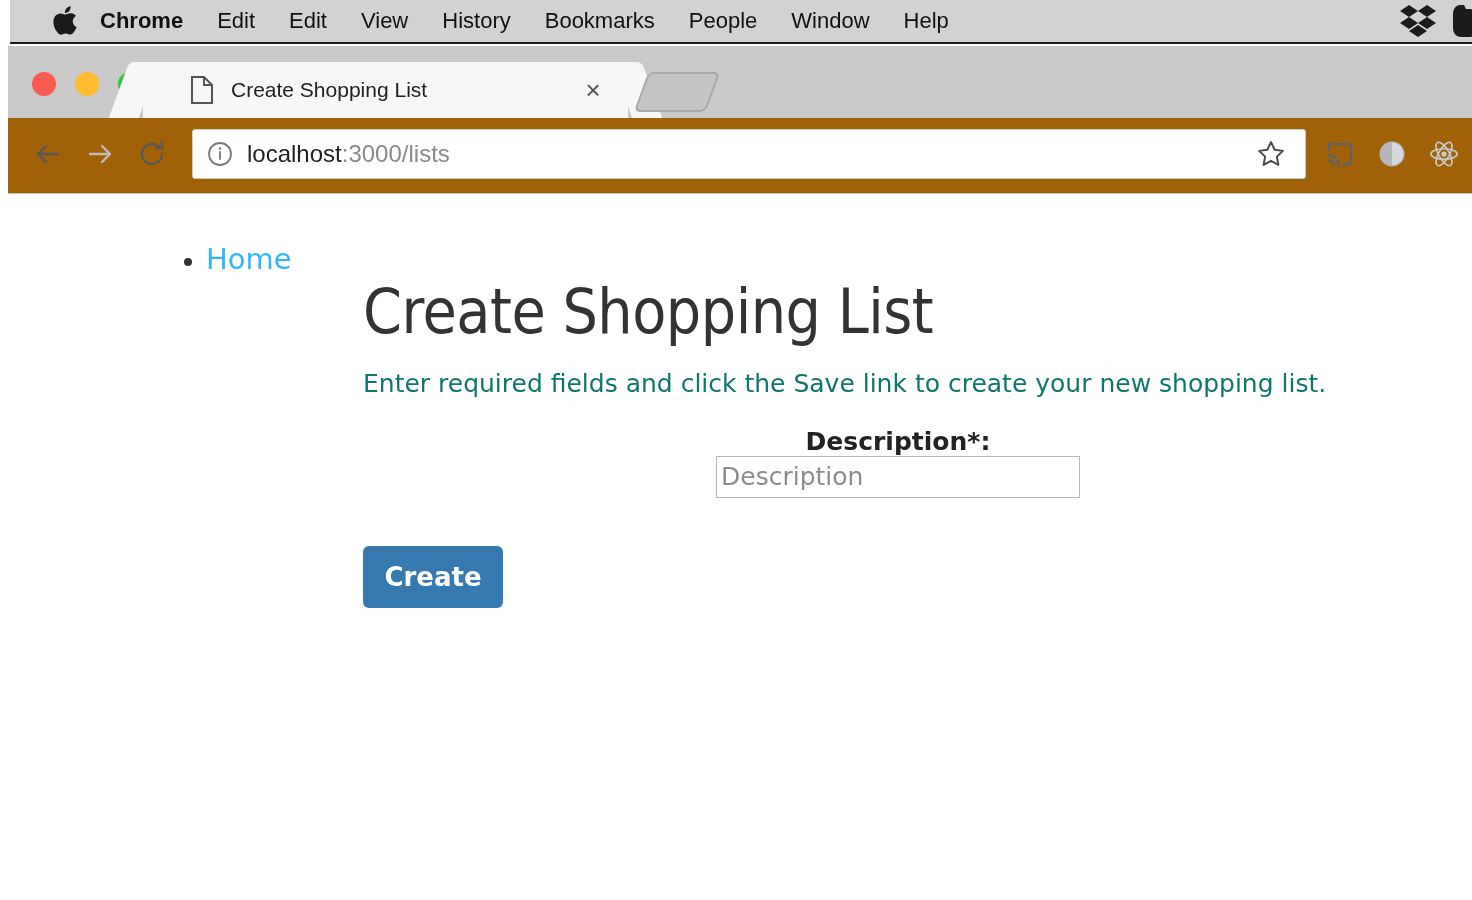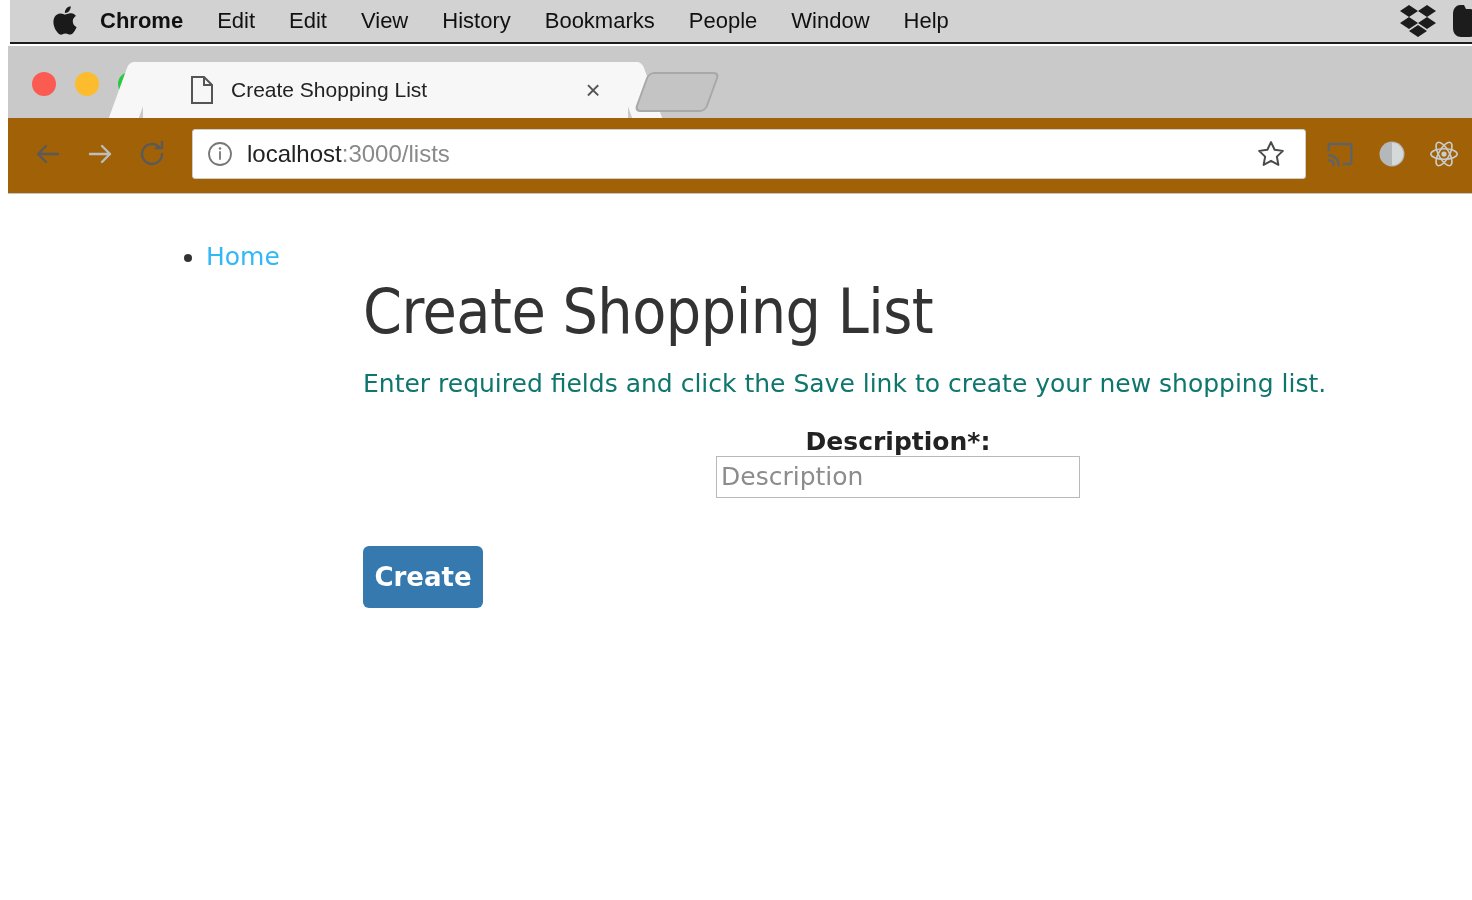--- a/index.html
+++ b/index.html
@@ -142,21 +142,21 @@
     font-family: "DejaVu Sans", sans-serif;
   }
   .breadcrumb {
     position: absolute; left: 176px; top: 48px;
     list-style: disc;
     padding-left: 22px;
     color: #333;
   }
   .breadcrumb li { font-size: 25px; }
   .breadcrumb a {
-    color: #32b8f7; text-decoration: none; font-size: 25px;
+    color: #32b8f7; text-decoration: none; font-size: 29px;
   }
 
   .content { position: absolute; left: 355px; top: 84px; width: 1070px; }
   .page-title {
     font-size: 62px; font-weight: normal; color: #333;
     letter-spacing: -0.5px; line-height: 1.1;
     font-family: "DejaVu Sans Condensed", "Liberation Sans Narrow", "Liberation Sans", sans-serif;
   }
   .intro {
     margin-top: 22px;
@@ -175,21 +175,21 @@
     background: #fff;
     font-size: 25px;
     font-family: "DejaVu Sans", sans-serif;
     color: #333;
     padding: 0 4px;
     outline: none;
   }
   .form-input::placeholder { color: #8c8c8c; }
   .create-btn {
     margin-top: 48px;
-    width: 120px; height: 62px;
+    width: 140px; height: 62px;
     background: #3579ae;
     color: #fff;
     border: none; border-radius: 6px;
     font-size: 26px; font-weight: bold;
     font-family: "DejaVu Sans", sans-serif;
     cursor: pointer;
   }
   .errors-title {
     margin-top: 52px;
     font-size: 46px; font-weight: normal; color: #333;

